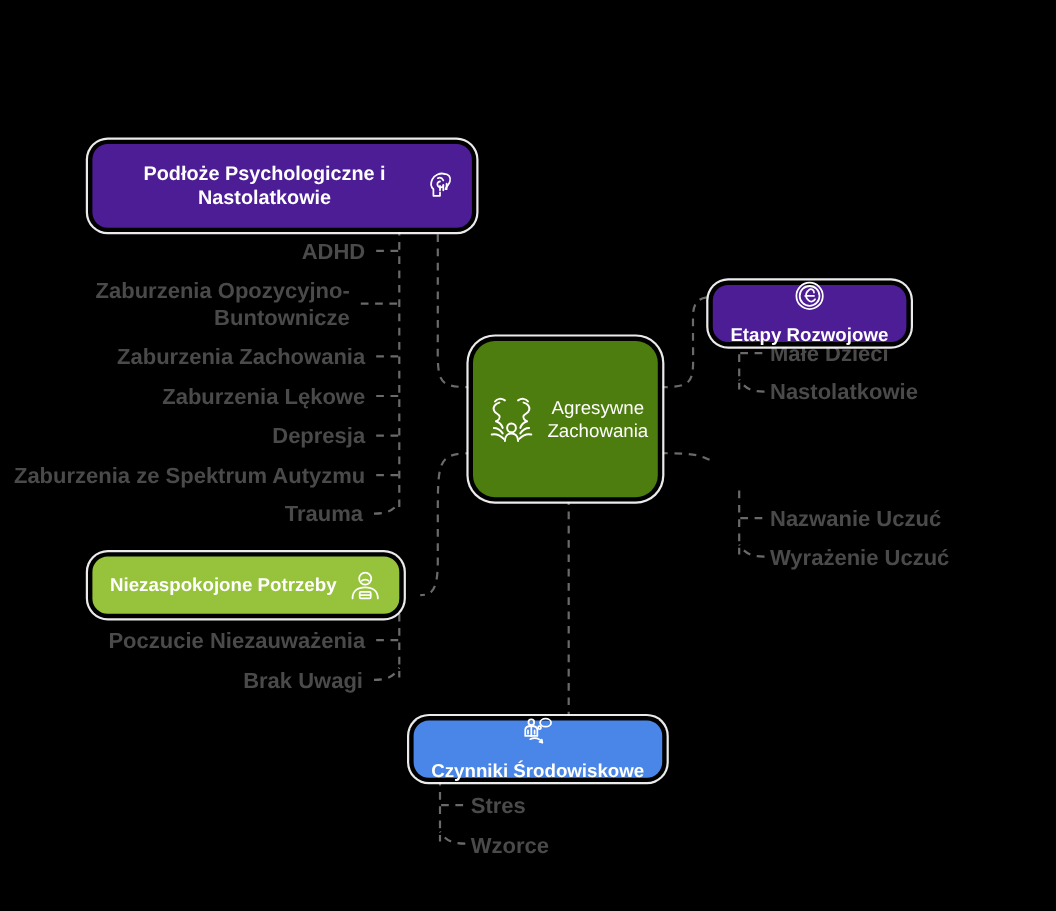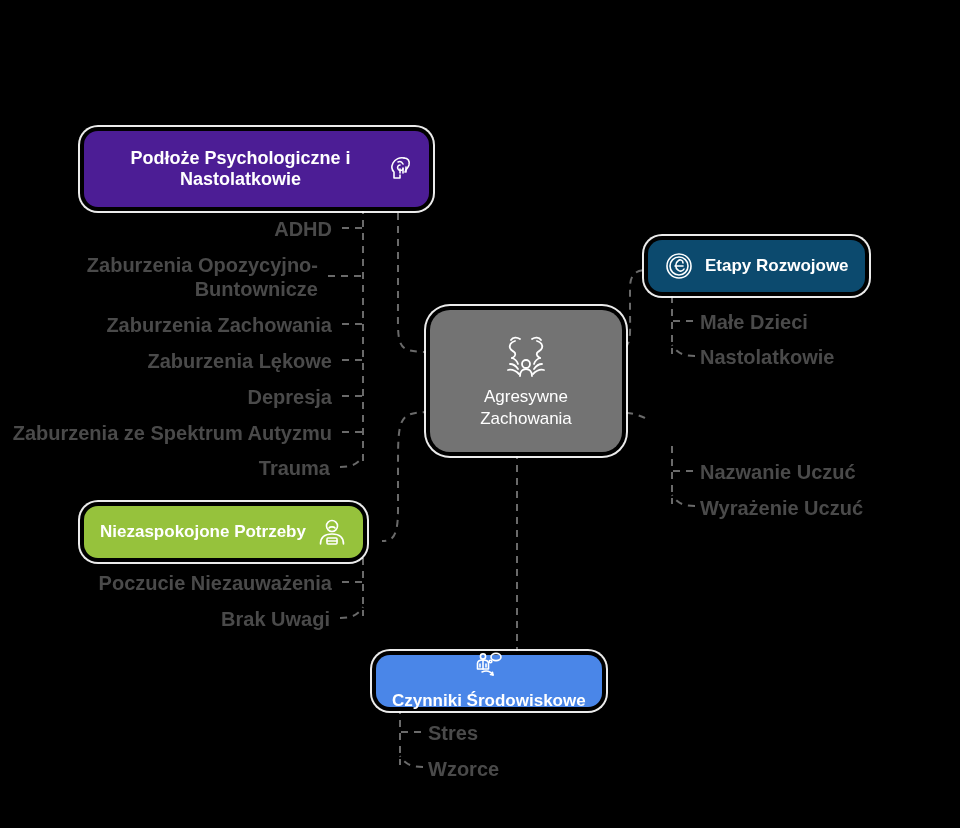--- a/index.html
+++ b/index.html
@@ -53,25 +53,24 @@
     display: block;
   }
   .node .ntext {
     line-height: 1.18;
   }
 
   
   #node-root {
     left: 430px;
     top: 310px;
-    width: 192px;
+    width: 168px;
     height: 142px;
     border-radius: 20px;
-    background: #737373;
-    flex-direction: column;
+    background: #4d7c0f;
     gap: 7px;
     font-size: 17px;
     font-weight: normal;
     text-align: center;
     box-shadow: 0 0 0 4px #000000, 0 0 0 6px rgba(255,255,255,0.92);
   }
   #node-root .ico {
     width: 52px;
     height: 46px;
   }
@@ -84,21 +83,21 @@
     left: 84px; top: 131px;
     width: 345px; height: 76px;
     background: #4c1d95;
     padding: 0 12px 0 18px;
     text-align: center;
     white-space: normal;
     font-size: 18px;
     gap: 8px;
   }
   #node-psych .ntext { flex: 1 1 auto; }
-  #node-dev   { left: 648px; top: 240px; background: #0c4a6e; }
+  #node-dev   { left: 648px; top: 259px; background: #4c1d95; flex-direction: column; }
   #node-comm  { left: 648px; top: 394px; background: #BC57E0; }
   #node-needs { left: 84px;  top: 506px; background: #96C23C; }
   #node-env   { left: 376px; top: 655px; background: #4A86E8; flex-direction: column; }
 
   .sublabel {
     position: absolute;
     color: #4a4a4a;
     font-size: 20px;
     font-weight: bold;
     white-space: nowrap;

